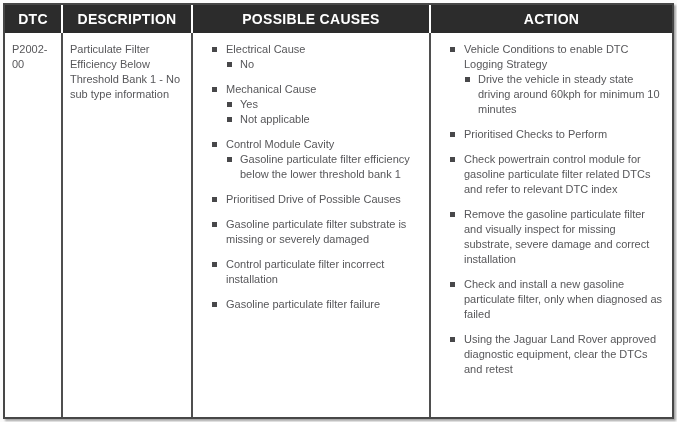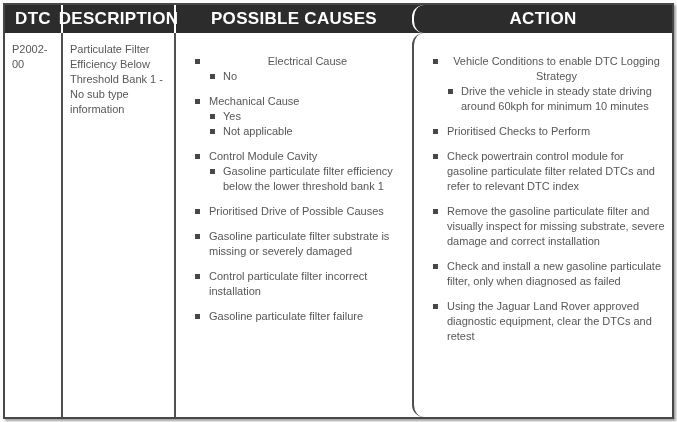--- a/index.html
+++ b/index.html
@@ -27,21 +27,21 @@
     box-shadow: 2px 2px 2px rgba(0,0,0,0.35);
   }
   .thead {
     display: flex;
     flex: 0 0 28px;
     background: #2c2c2c;
   }
   .th {
     box-sizing: border-box;
     color: #ffffff;
-    font-size: 17px;
+    font-size: 14px;
     font-weight: bold;
     letter-spacing: 0.3px;
     display: flex;
     align-items: center;
     justify-content: center;
   }
   .th + .th { border-left: 2px solid #ffffff; }
   .tbody {
     display: flex;
     flex: 1 1 auto;
@@ -51,33 +51,33 @@
   .td {
     box-sizing: border-box;
     padding: 9px 6px 24px 7px;
     font-size: 11px;
     color: #57575a;
     overflow: hidden;
   }
   .td + .td { border-left: 2px solid #4f4f4f; }
 
   .c1 { width: 56px;  flex: none; }
-  .c2 { width: 113px; flex: none; }
+  .c2 { width: 130px; flex: none; }
   .c3 { width: 238px; flex: none; }
-  .c4 { flex: 1 1 auto; border-radius: 12px; }
+  .c4 { flex: 1 1 auto; }
 
   .plain { line-height: 15px; }
 
   .cell-list .li {
     position: relative;
     line-height: 15px;
   }
   .cell-list .li.l1 { padding-left: 26px; margin-top: 10px; }
   .cell-list .li.l2 { padding-left: 40px; margin-top: 0; }
-  .cell-list div.li:first-of-type { margin-top: 12px; text-align: center; }
+  .cell-list div.li:first-of-type { margin-top: 0; }
   .bullet {
     position: absolute;
     width: 5px;
     height: 5px;
     background: #48484a;
     top: 5px;
   }
   .li.l1 > .bullet { left: 12px; }
   .li.l2 > .bullet { left: 27px; }
 </style>

